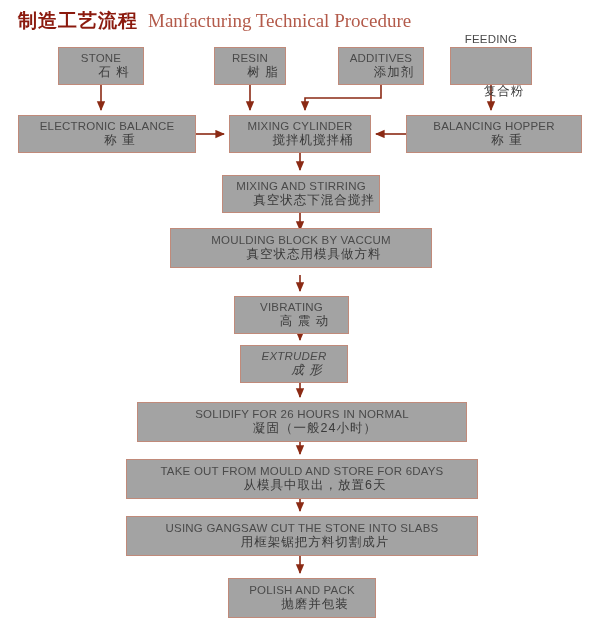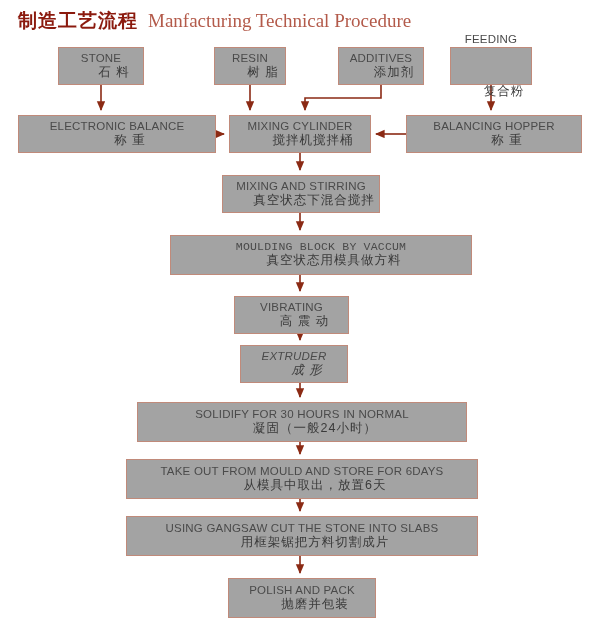--- a/index.html
+++ b/index.html
@@ -133,57 +133,57 @@
   <div class="node" style="left:338px;top:47px;width:86px;height:38px;">
     <span class="en">ADDITIVES</span>
     <span class="cn">添加剂</span>
   </div>
 
   <div class="node" style="left:450px;top:47px;width:82px;height:38px;gap:38px;">
     <span class="en">FEEDING</span>
     <span class="cn">复合粉</span>
   </div>
 
-  <div class="node" style="left:18px;top:115px;width:198px;height:38px;">
+  <div class="node" style="left:18px;top:115px;width:178px;height:38px;">
     <span class="en">ELECTRONIC BALANCE</span>
     <span class="cn">称 重</span>
   </div>
 
   <div class="node" style="left:229px;top:115px;width:142px;height:38px;">
     <span class="en">MIXING CYLINDER</span>
     <span class="cn">搅拌机搅拌桶</span>
   </div>
 
   <div class="node" style="left:406px;top:115px;width:176px;height:38px;">
     <span class="en">BALANCING HOPPER</span>
     <span class="cn">称  重</span>
   </div>
 
   <div class="node" style="left:222px;top:175px;width:158px;height:38px;">
     <span class="en">MIXING AND STIRRING</span>
     <span class="cn">真空状态下混合搅拌</span>
   </div>
 
-  <div class="node" style="left:170px;top:235px;width:302px;height:40px;font-family:Liberation Mono, monospace;">
+  <div class="node" style="left:170px;top:228px;width:262px;height:40px;">
     <span class="en">MOULDING BLOCK BY VACCUM</span>
     <span class="cn">真空状态用模具做方料</span>
   </div>
 
   <div class="node" style="left:234px;top:296px;width:115px;height:38px;">
     <span class="en">VIBRATING</span>
     <span class="cn">高 震 动</span>
   </div>
 
   <div class="node" style="left:240px;top:345px;width:108px;height:38px;font-style:italic;">
     <span class="en">EXTRUDER</span>
     <span class="cn">成 形</span>
   </div>
 
   <div class="node" style="left:137px;top:402px;width:330px;height:40px;">
-    <span class="en">SOLIDIFY FOR 30 HOURS IN NORMAL</span>
+    <span class="en">SOLIDIFY FOR 26 HOURS IN NORMAL</span>
     <span class="cn">凝固（一般24小时）</span>
   </div>
 
   <div class="node" style="left:126px;top:459px;width:352px;height:40px;">
     <span class="en">TAKE OUT FROM MOULD AND STORE FOR 6DAYS</span>
     <span class="cn">从模具中取出，放置6天</span>
   </div>
 
   <div class="node" style="left:126px;top:516px;width:352px;height:40px;">
     <span class="en">USING GANGSAW CUT THE STONE INTO  SLABS</span>

